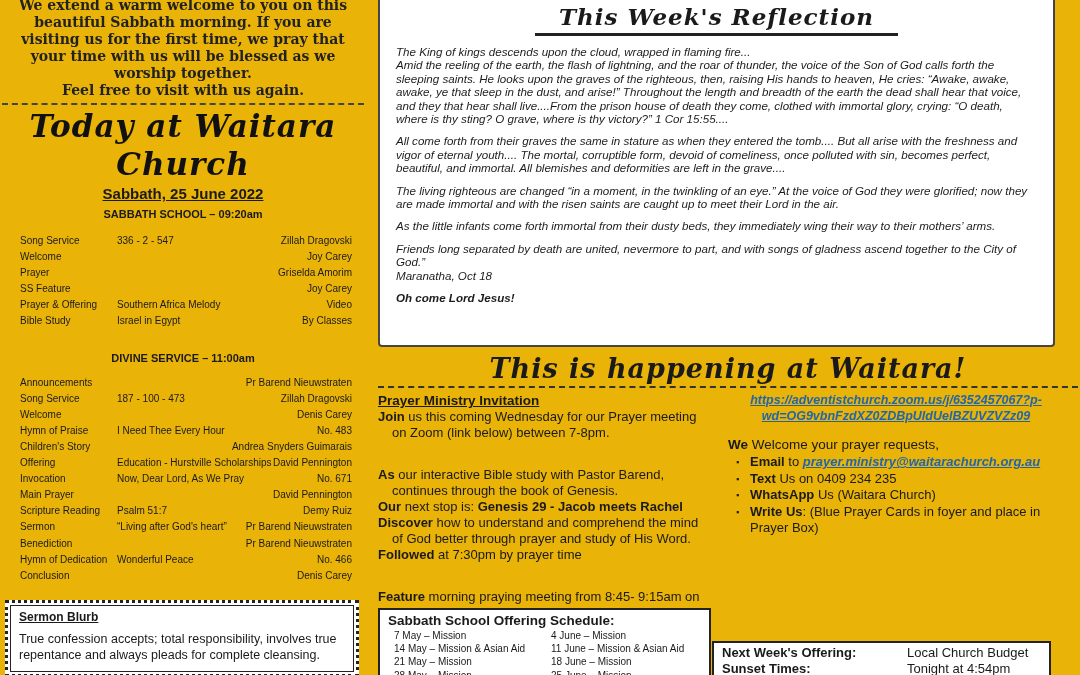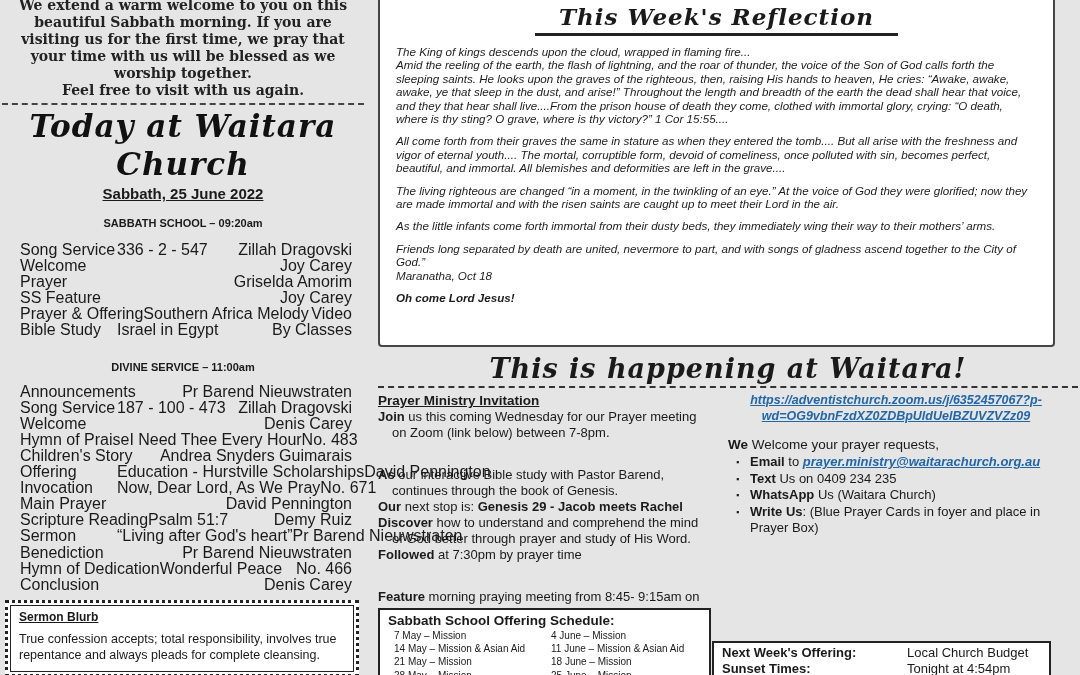--- a/index.html
+++ b/index.html
@@ -1,34 +1,34 @@
 <!DOCTYPE html>
 <html><head>
 <meta charset="utf-8">
 <style>
   * { margin:0; padding:0; box-sizing:border-box; }
   html,body { width:1080px; height:675px; overflow:hidden; background:#fff;
     font-family:"Liberation Sans", sans-serif; color:#1a1a1a; }
-  .page { position:relative; width:1080px; height:675px; background:#e5e5e5; }
+  .page { position:relative; width:1080px; height:675px; background:#eab308; }
 
   
   .left-col { position:absolute; left:0; top:0; width:366px; }
   .welcome { margin-top:-3px; padding:0 4px; text-align:center;
     font-family:"DejaVu Serif", serif; font-weight:bold; font-size:14px; line-height:17px;
     white-space:pre-line; color:#222; }
   .dash-sep { border-top:2px dashed #444; margin:4px 2px 2px 2px; }
   .script-lg { text-align:center; font-family:"DejaVu Serif", serif; font-style:italic;
     font-weight:bold; font-size:31px; line-height:38px; letter-spacing:1px; color:#111; }
   .date-heading { text-align:center; font-weight:bold; font-size:15px; line-height:18px;
     text-decoration:underline; margin-top:2px; }
-  .svc-heading { text-align:center; font-weight:bold; font-size:11px; line-height:13px; margin-top:14px; }
+  .svc-heading { text-align:center; font-weight:bold; font-size:11px; line-height:13px; margin-top:5px; }
   .svc-heading.divine { margin-top:22px; }
   .rows { margin-top:12px; }
   .rows.divine-rows { margin-top:10px; }
-  .row { display:flex; padding:0 14px 0 20px; font-size:16px; line-height:16.1px; }
+  .row { display:flex; padding:0 14px 0 20px; font-size:10px; line-height:16.1px; }
   .c-item { flex:0 0 97px; white-space:nowrap; }
   .c-detail { flex:1 1 auto; white-space:nowrap; }
   .c-person { flex:0 0 auto; margin-left:auto; text-align:right; white-space:nowrap; }
 
   .blurb-box { position:absolute; left:5px; top:600px; width:354px;
     border:3px dotted #222; padding:2px; background:#fff; }
   .blurb-inner { border:1px solid #222; padding:4px 8px 8px 8px; }
   .blurb-heading { font-weight:bold; font-size:12px; text-decoration:underline; margin-bottom:8px; }
   .blurb-text { font-size:12.5px; line-height:15.5px; }
 

